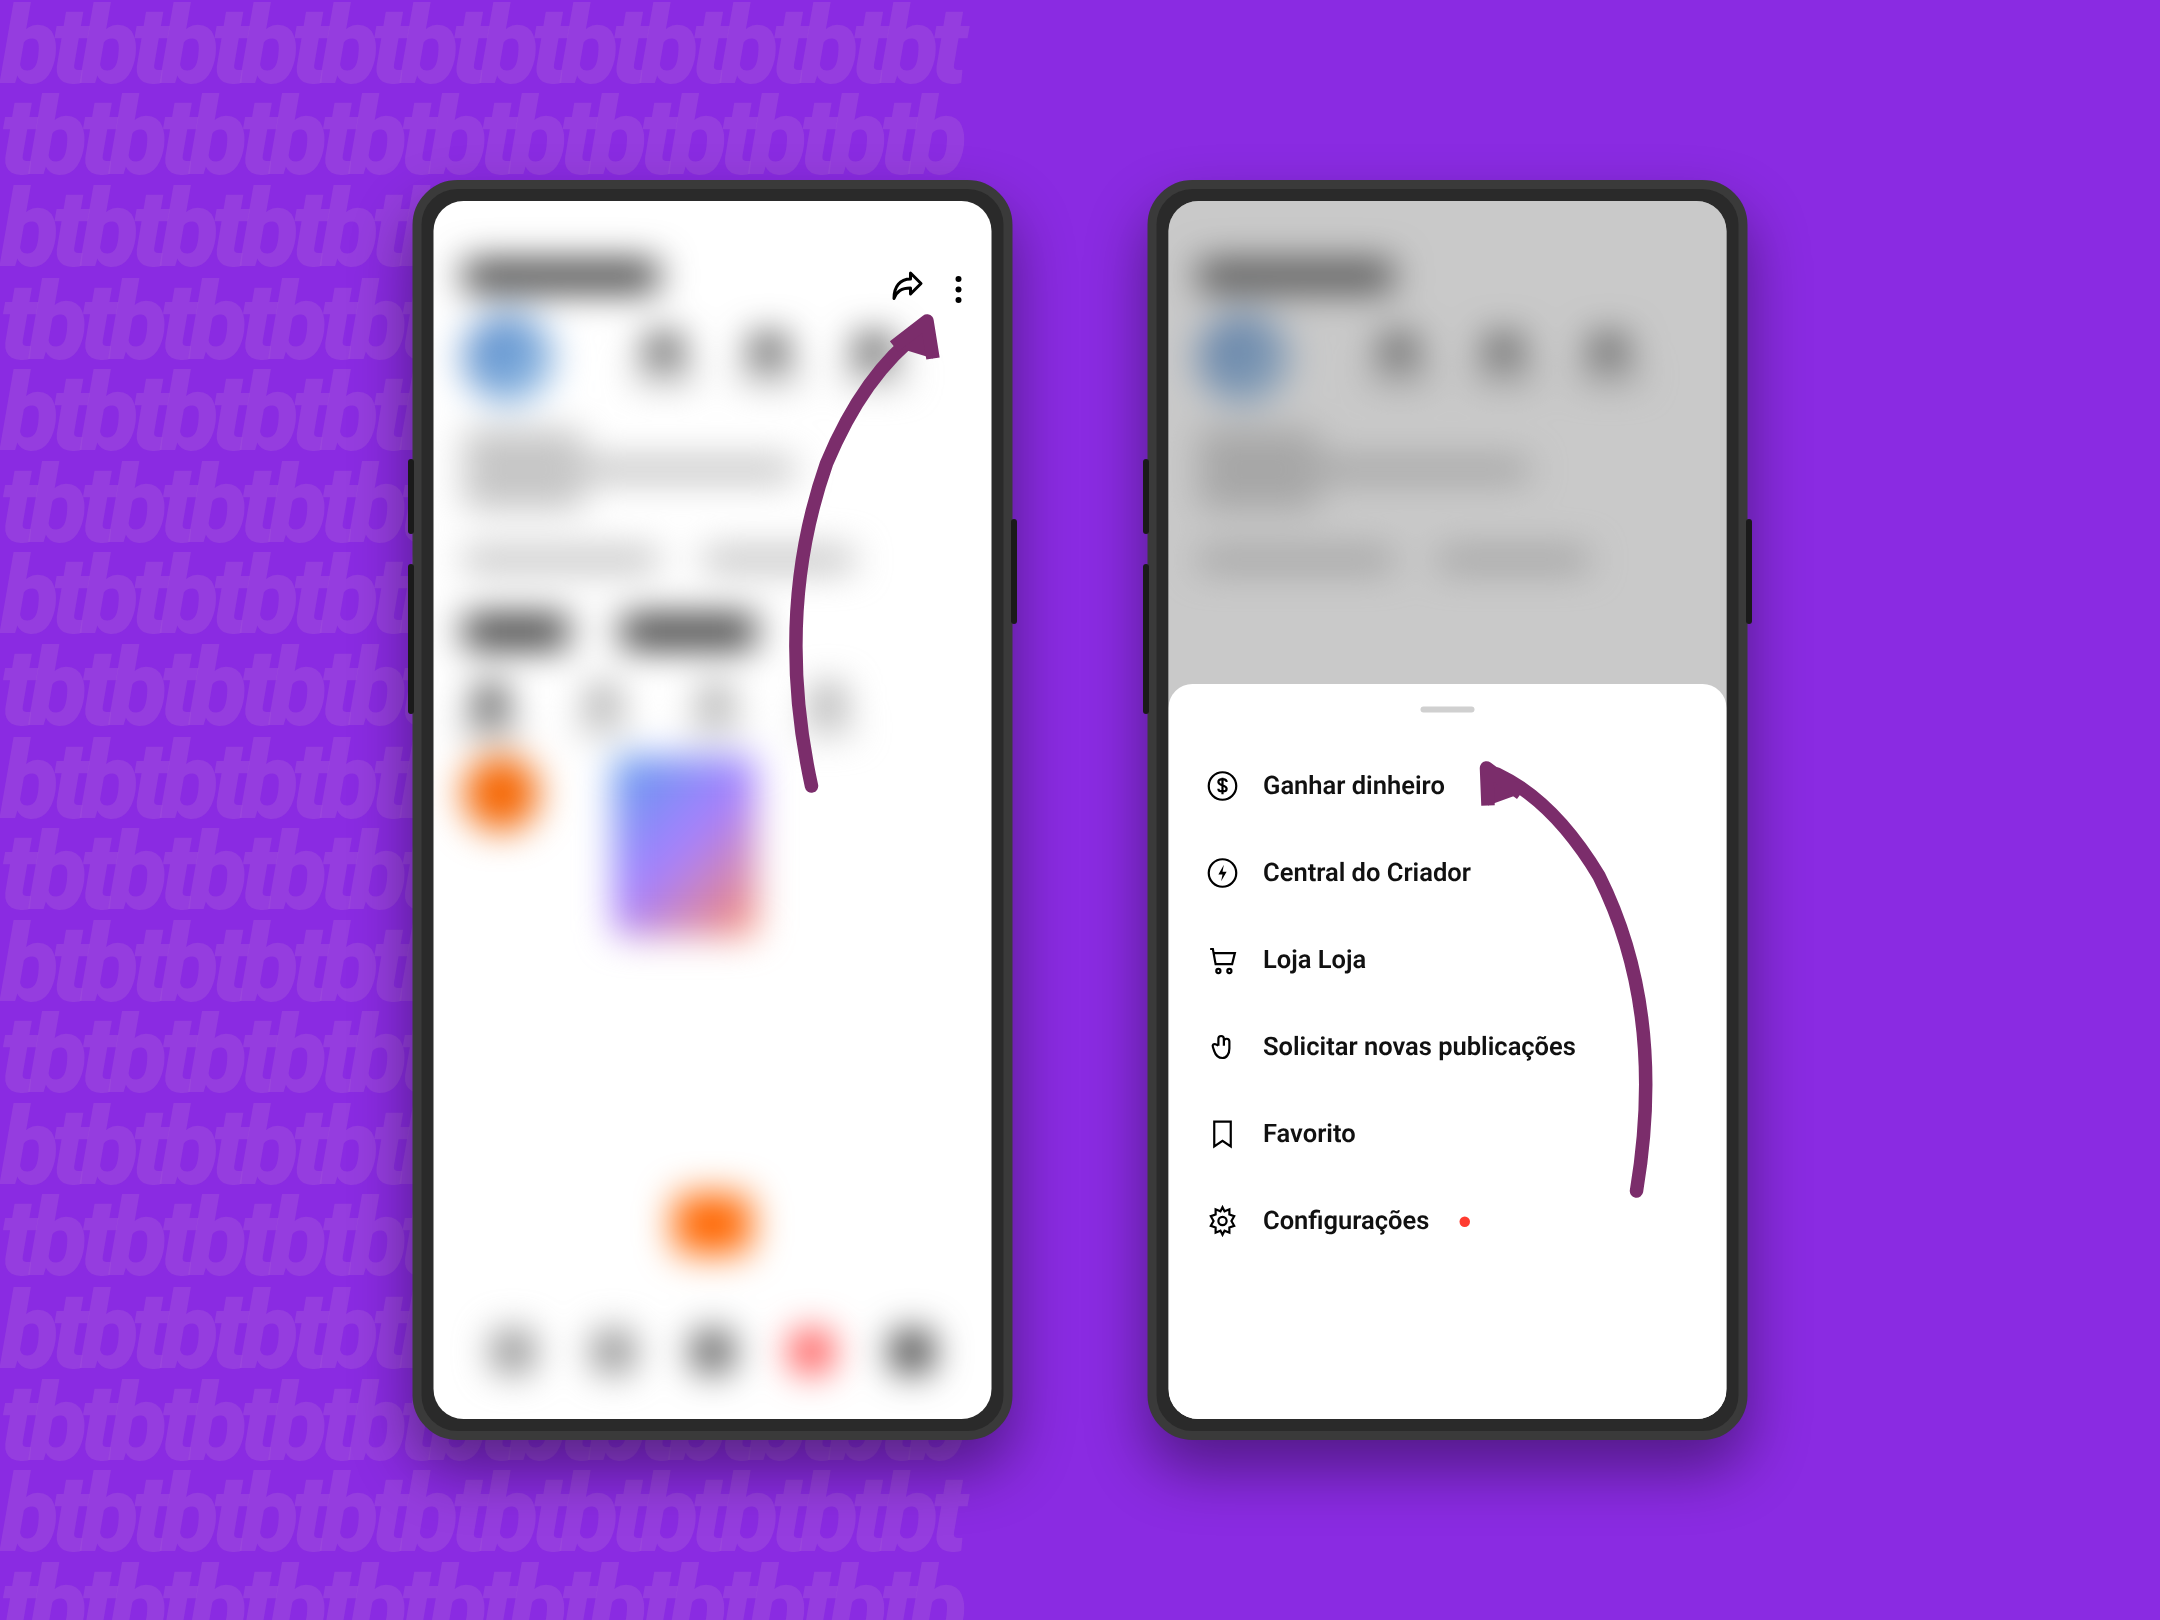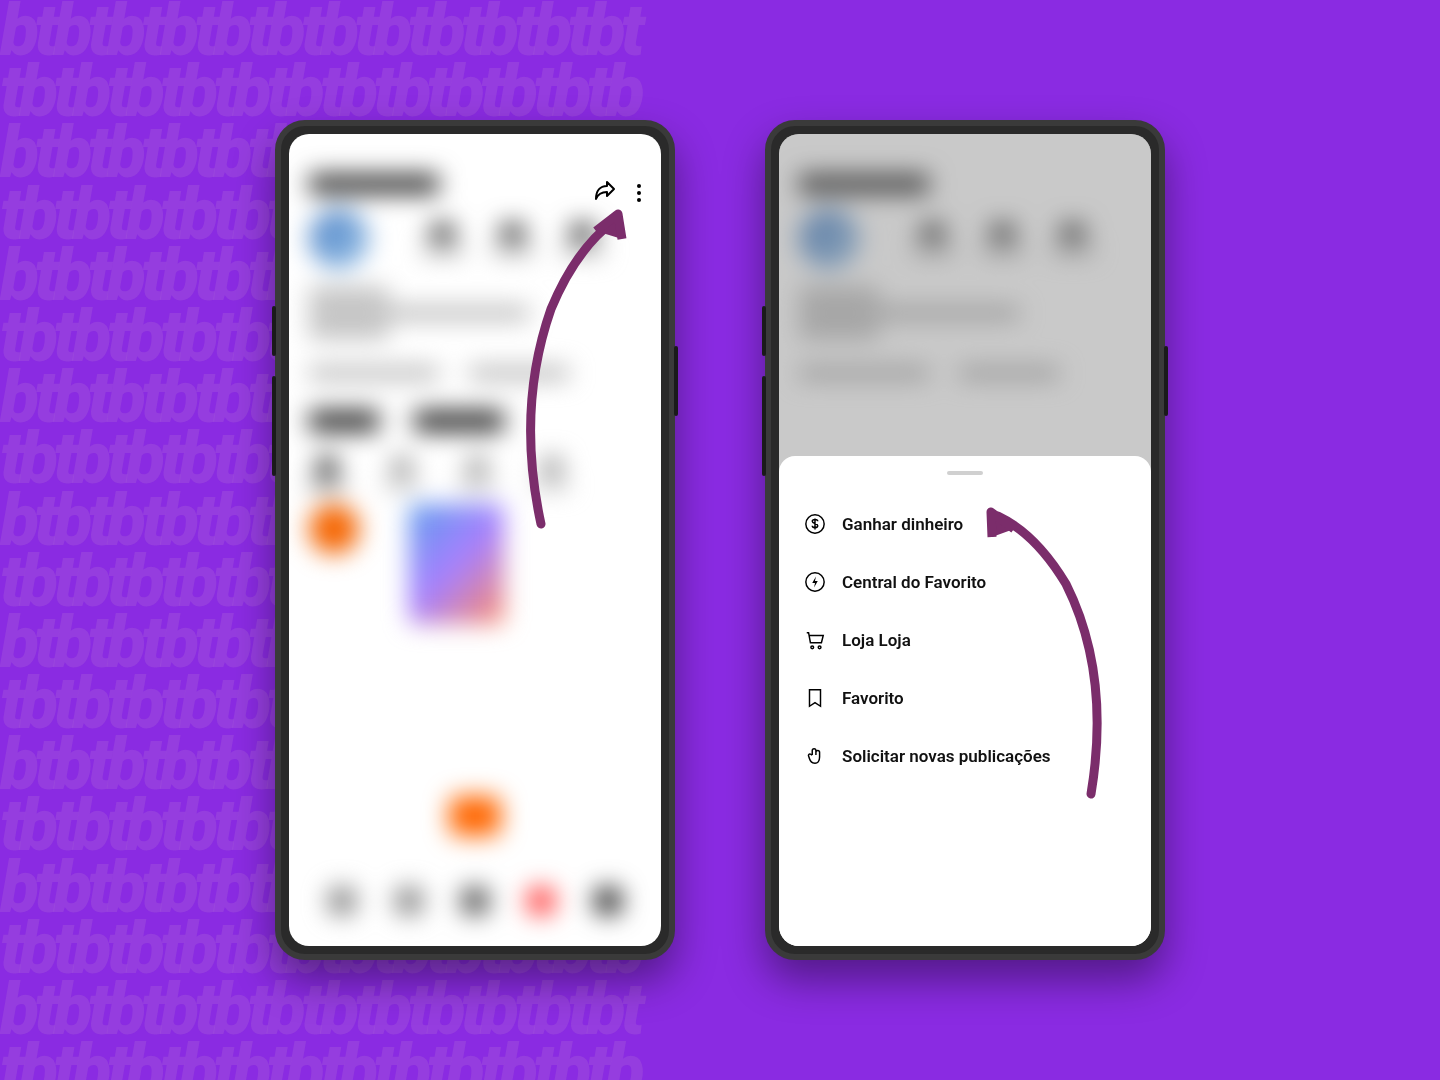--- a/index.html
+++ b/index.html
@@ -402,52 +402,62 @@
               <span class="menu-label">Ganhar dinheiro</span>
             </div>
 
             <div class="menu-item">
               <div class="menu-icon">
                 <svg viewBox="0 0 24 24">
                     <circle cx="12" cy="12" r="10"></circle>
                     <path d="M13 6 L9 13 L12 13 L11 18 L15 11 L12 11 Z" fill="#000" stroke="none"></path>
                   </svg>
               </div>
-              <span class="menu-label">Central do Favorito</span>
+              <span class="menu-label">Central do Criador</span>
             </div>
 
             <div class="menu-item">
               <div class="menu-icon">
                 <svg viewBox="0 0 24 24">
                     <path d="M3 4 L5 4 L7 15 L19 15 L21 7 L6 7"></path>
                     <circle cx="9" cy="20" r="1.5"></circle>
                     <circle cx="17" cy="20" r="1.5"></circle>
                   </svg>
               </div>
               <span class="menu-label">Loja Loja</span>
             </div>
 
             <div class="menu-item">
               <div class="menu-icon">
                 <svg viewBox="0 0 24 24">
+                    <path d="M9 11 V6 C9 5 9.5 4 11 4 C12.5 4 13 5 13 6 V11 M13 11 V8 C13 7 13.5 6 15 6 C16.5 6 17 7 17 8 V13 C17 17 15 20 12 20 C9 20 7 18 6 15 L5 12 C4.5 10.5 5.5 9.5 7 10 L9 11"></path>
+                  </svg>
+              </div>
+              <span class="menu-label">Solicitar novas publicações</span>
+            </div>
+
+            <div class="menu-item">
+              <div class="menu-icon">
+                <svg viewBox="0 0 24 24">
                     <path d="M6 3 L18 3 L18 21 L12 17 L6 21 Z"></path>
                   </svg>
               </div>
               <span class="menu-label">Favorito</span>
             </div>
 
             <div class="menu-item">
               <div class="menu-icon">
                 <svg viewBox="0 0 24 24">
-                    <path d="M9 11 V6 C9 5 9.5 4 11 4 C12.5 4 13 5 13 6 V11 M13 11 V8 C13 7 13.5 6 15 6 C16.5 6 17 7 17 8 V13 C17 17 15 20 12 20 C9 20 7 18 6 15 L5 12 C4.5 10.5 5.5 9.5 7 10 L9 11"></path>
-                  </svg>
-              </div>
-              <span class="menu-label">Solicitar novas publicações</span>
-            </div>
-
+                    <circle cx="12" cy="12" r="3"></circle>
+                    <path d="M12 2 L13.5 5 L17 3.5 L17 7.3 L20.5 8.5 L18.5 12 L20.5 15.5 L17 16.7 L17 20.5 L13.5 19 L12 22 L10.5 19 L7 20.5 L7 16.7 L3.5 15.5 L5.5 12 L3.5 8.5 L7 7.3 L7 3.5 L10.5 5 Z"></path>
+                  </svg>
+              </div>
+              <span class="menu-label">Configurações</span>
+              <span class="red-dot"></span>
+            </div>
 
           </div>
         </div>
 
         <div class="arrow" style="top:370px;right:35px;width:140px;height:300px">
           <svg width="140" height="300" viewBox="0 0 140 300">
             <path d="M 115 290 Q 135 170 90 80 Q 60 30 22 12" stroke="#7b2d6b" stroke-width="9" fill="none" stroke-linecap="round"></path>
             <path d="M 38 25 L 15 8 L 16 33" stroke="#7b2d6b" stroke-width="9" fill="#7b2d6b" stroke-linejoin="round"></path>
           </svg>
         </div>

